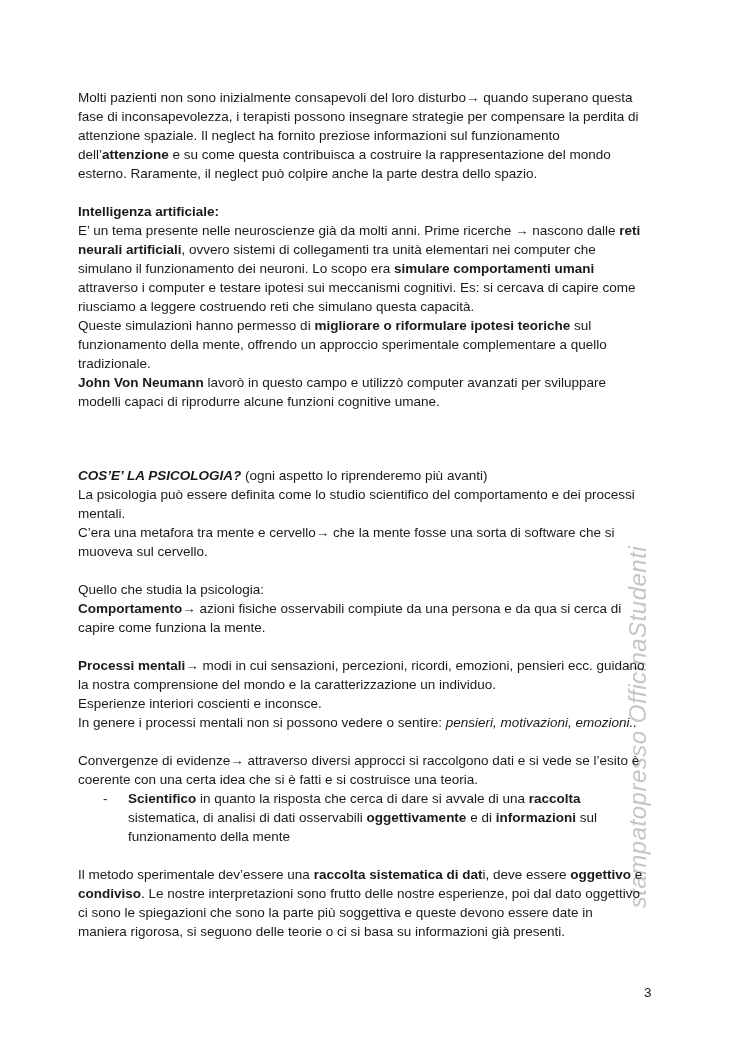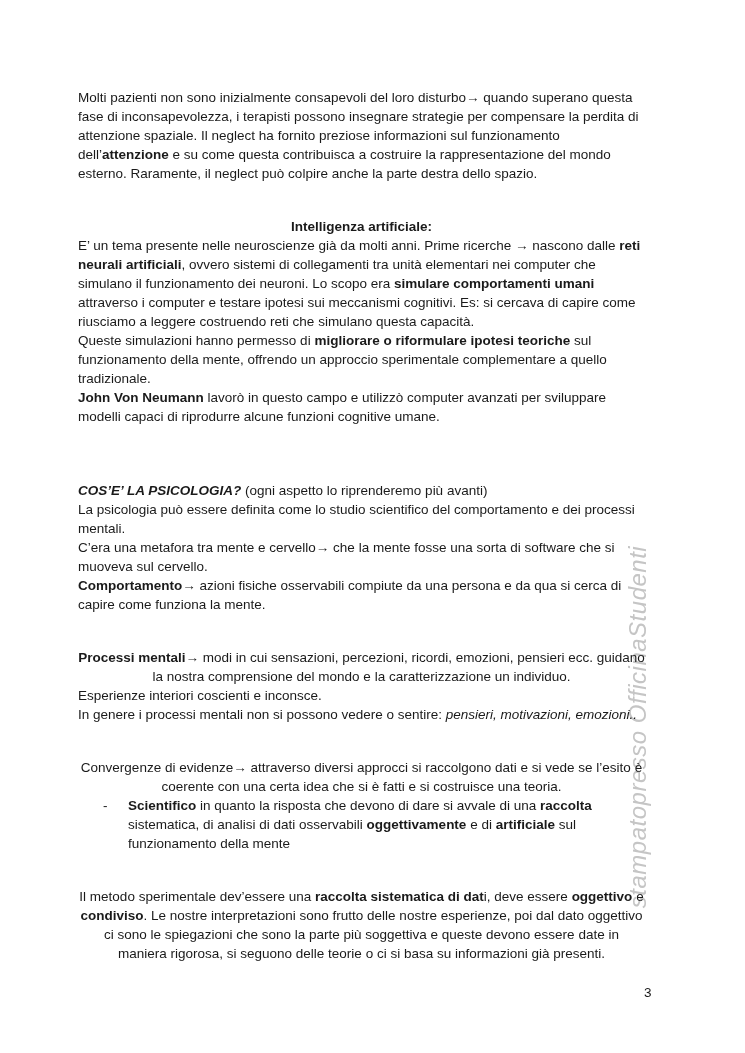--- a/index.html
+++ b/index.html
@@ -17,21 +17,21 @@
   }
   .content {
     position: absolute;
     left: 78px; top: 88px;
     width: 567px;
     font-size: 13.5px;
     line-height: 19px;
     z-index: 2;
   }
   .para { margin: 0; }
-  .mt1 { margin-top: 34px; text-align: center; }
+  .mt1 { margin-top: 19px; }
   .mt2 { margin-top: 55px; }
   .b  { font-weight: bold; }
   .i  { font-style: italic; }
   .bi { font-weight: bold; font-style: italic; }
   .bullet { display: flex; align-items: flex-start; padding-left: 25px; }
   .bullet .marker { width: 25px; flex: 0 0 25px; }
   .bullet .para { flex: 1; }
   .watermark {
     position: absolute;
     left: 638px; top: 727px;
@@ -69,35 +69,36 @@
     <p class="para"><span>Queste simulazioni hanno permesso di </span><span class="b">migliorare o riformulare ipotesi teoriche</span><span> sul funzionamento della mente, offrendo un approccio sperimentale complementare a quello tradizionale.</span></p>
 
     <p class="para"><span class="b">John Von Neumann</span><span> lavorò in questo campo e utilizzò computer avanzati per sviluppare modelli capaci di riprodurre alcune funzioni cognitive umane.</span></p>
 
     <p class="para mt2"><span class="bi">COS’E’ LA PSICOLOGIA?</span><span> (ogni aspetto lo riprenderemo più avanti)</span></p>
 
     <p class="para"><span>La psicologia può essere definita come lo studio scientifico del comportamento e dei processi mentali.</span></p>
 
     <p class="para"><span>C’era una metafora tra mente e cervello→ che la mente fosse una sorta di software che si muoveva sul cervello.</span></p>
 
+    <p class="para mt1"><span>Quello che studia la psicologia:</span></p>
 
     <p class="para"><span class="b">Comportamento</span><span>→ azioni fisiche osservabili compiute da una persona e da qua si cerca di capire come funziona la mente.</span></p>
 
     <p class="para mt1"><span class="b">Processi mentali</span><span>→ modi in cui sensazioni, percezioni, ricordi, emozioni, pensieri ecc. guidano la nostra comprensione del mondo e la caratterizzazione un individuo.</span></p>
 
     <p class="para"><span>Esperienze interiori coscienti e inconsce.</span></p>
 
     <p class="para"><span>In genere i processi mentali non si possono vedere o sentire: </span><span class="i">pensieri, motivazioni, emozioni..</span></p>
 
     <p class="para mt1"><span>Convergenze di evidenze→ attraverso diversi approcci si raccolgono dati e si vede se l’esito è coerente con una certa idea che si è fatti e si costruisce una teoria.</span></p>
 
 
     <div class="bullet">
       <span class="marker">-</span>
-      <p class="para"><span class="b">Scientifico</span><span> in quanto la risposta che devono di dare si avvale di una </span><span class="b">raccolta</span><span> sistematica, di analisi di dati osservabili </span><span class="b">oggettivamente</span><span> e di </span><span class="b">artificiale</span><span> sul funzionamento della mente</span></p>
+      <p class="para"><span class="b">Scientifico</span><span> in quanto la risposta che cerca di dare si avvale di una </span><span class="b">raccolta</span><span> sistematica, di analisi di dati osservabili </span><span class="b">oggettivamente</span><span> e di </span><span class="b">informazioni</span><span> sul funzionamento della mente</span></p>
     </div>
 
     <p class="para mt1"><span>Il metodo sperimentale dev’essere una </span><span class="b">raccolta sistematica di dat</span><span>i, deve essere </span><span class="b">oggettivo</span><span> e </span><span class="b">condiviso</span><span>. Le nostre interpretazioni sono frutto delle nostre esperienze, poi dal dato oggettivo ci sono le spiegazioni che sono la parte più soggettiva e queste devono essere date in maniera rigorosa, si seguono delle teorie o ci si basa su informazioni già presenti.</span></p>
 
   </div>
 
   <div class="page-number">3</div>
 
 </div>
 

